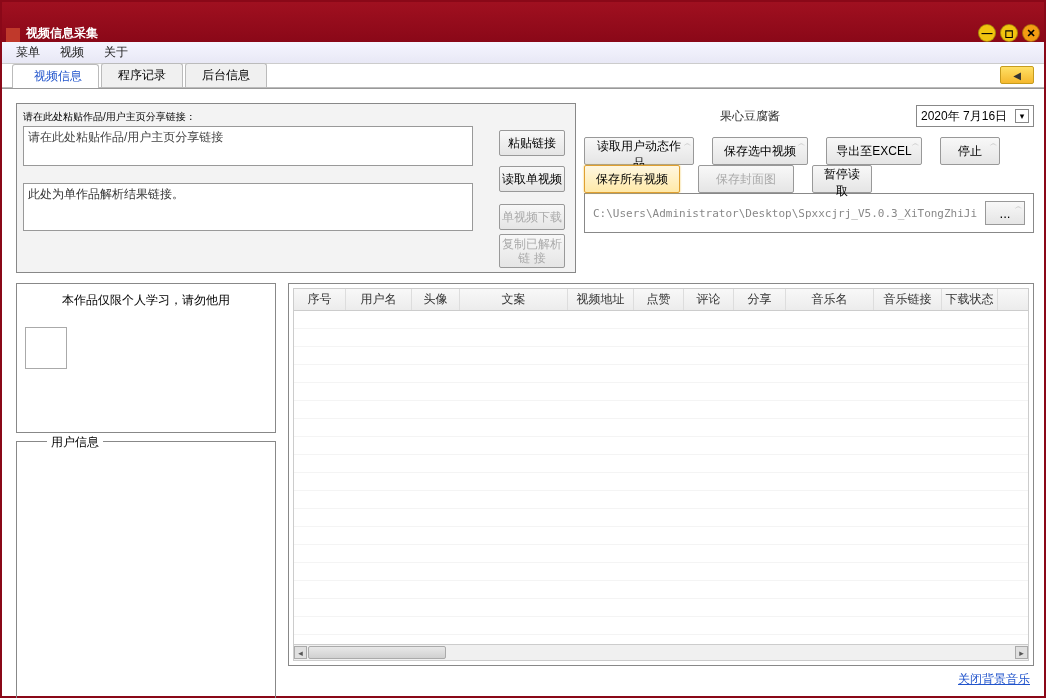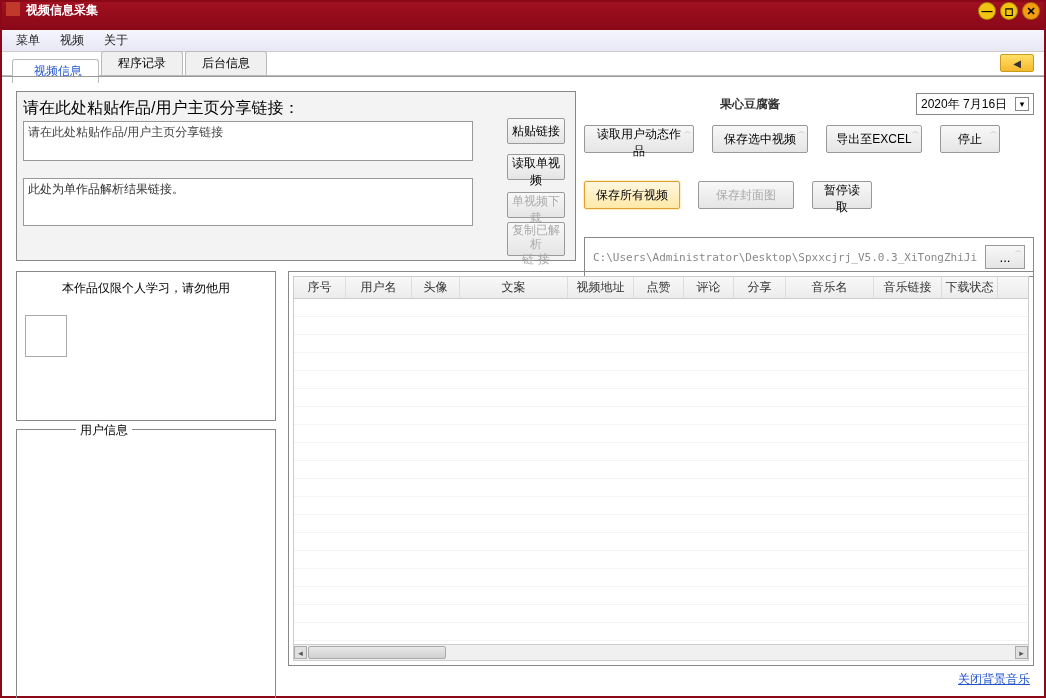--- a/index.html
+++ b/index.html
@@ -1,77 +1,77 @@
 <!DOCTYPE html>
 <html><head>
 <meta charset="utf-8">
 <style>
 * { box-sizing: border-box; margin: 0; padding: 0; }
 body { font-family: "Microsoft YaHei", SimSun, sans-serif; font-size: 12px; background: #fff; }
 
 .window { width: 1046px; height: 698px; border: 1px solid #333; display: flex; flex-direction: column; background: #fff; }
 
-.titlebar { height: 28px; background: linear-gradient(#a01020, #8a0818); display: flex; align-items: flex-start; padding: 0 4px; color: #fff; font-size: 12px; position: relative; }
+.titlebar { height: 40px; background: linear-gradient(#a01020, #8a0818); display: flex; align-items: flex-end; padding: 0 4px; color: #fff; font-size: 12px; position: relative; }
 .titlebar .app-icon { width: 14px; height: 14px; background: #c0392b; margin-right: 6px; display: inline-block; }
 .titlebar .title { flex: 1; font-weight: bold; }
 .titlebar .win-btns { display: flex; gap: 4px; }
 .titlebar .win-btn { width: 18px; height: 18px; border-radius: 50%; display: flex; align-items: center; justify-content: center; font-size: 11px; font-weight: bold; cursor: pointer; border: 1px solid rgba(0,0,0,0.3); }
 .titlebar .min { background: #f1c40f; color: #000; }
 .titlebar .max { background: #f1c40f; color: #000; }
 .titlebar .cls { background: #f39c12; color: #000; }
 
 .menubar { height: 22px; background: linear-gradient(#f5f5ff, #e8e8f5); border-bottom: 1px solid #ccc; display: flex; align-items: center; padding: 0 4px; }
 .menubar .menu-item { padding: 2px 10px; cursor: pointer; color: #222; }
 
 .tab-strip { height: 24px; background: #fff; border-bottom: 1px solid #bbb; display: flex; align-items: flex-end; padding-left: 10px; padding-top: 2px; position: relative; }
 .tab-strip .tab { padding: 3px 16px; border: 1px solid #bbb; border-bottom: none; background: #f0f0f0; margin-right: 2px; cursor: pointer; font-size: 12px; border-radius: 3px 3px 0 0; }
-.tab-strip .tab.active { background: #fff; color: #2255cc; position: relative; top: 8px; padding-left: 21px; }
+.tab-strip .tab.active { background: #fff; color: #2255cc; position: relative; top: 1px; padding-left: 21px; }
 .tab-strip .speaker-icon { position: absolute; right: 10px; top: 2px; width: 34px; height: 18px; background: linear-gradient(#ffe066,#f5b82e); border: 1px solid #c69c1e; border-radius: 2px; display:flex;align-items:center;justify-content:center; }
 .tab-strip .speaker-icon::before { content:"◀"; color:#333; font-size:10px; }
 
 .content { flex: 1; position: relative; padding: 6px 8px; border-top: 1px solid #999; }
 
 .top-left-panel { position: absolute; left: 14px; top: 14px; width: 560px; height: 170px; border: 1px solid #888; background: #f3f3f3; padding: 6px; }
-.tl-label { font-size: 16px; margin-bottom: 2px; }
+.tl-label { font-size: 10px; margin-bottom: 2px; }
 .tl-input { width: 450px; height: 40px; border: 1px solid #999; background: #fff; font-size: 12px; padding: 2px 4px; color: #333; resize: none; overflow-y: scroll; font-family: inherit; }
 .tl-input::placeholder { color:#444; }
 .tl-result { width: 450px; height: 48px; border: 1px solid #999; background: #fff; font-size: 12px; padding: 2px 4px; color: #333; resize: none; overflow-y: scroll; margin-top: 14px; font-family: inherit; }
-.tl-btn { position: absolute; width: 58px; height: 26px; background: linear-gradient(#f8f8f8,#e5e5e5); border: 1px solid #999; font-size: 12px; cursor: pointer; border-radius: 2px; }
+.tl-btn { position: absolute; width: 66px; height: 26px; background: linear-gradient(#f8f8f8,#e5e5e5); border: 1px solid #999; font-size: 12px; cursor: pointer; border-radius: 2px; }
 .tl-btn.disabled { color: #aaa; }
 .tl-btn.paste { right: 10px; top: 26px; }
 .tl-btn.readsingle { right: 10px; top: 62px; }
 .tl-btn.singledl { right: 10px; top: 100px; }
 .tl-btn.copyparsed { right: 10px; top: 130px; height: 34px; line-height: 1.2; }
 
 .top-right-panel { position: absolute; right: 10px; top: 14px; width: 450px; }
 .trp-header { display: flex; align-items: center; height: 26px; margin-bottom: 8px; }
-.trp-brand { flex: 1; text-align: center; font-size: 12px; color: #333; font-weight: bold; }
+.trp-brand { flex: 1; text-align: center; font-size: 12px; color: #333; }
 .trp-date { width: 118px; height: 22px; border: 1px solid #888; background: #fff; display: flex; align-items: center; padding: 0 4px; font-size: 12px; }
 .trp-date .dd { width: 14px; height: 14px; border: 1px solid #888; margin-left: auto; display:flex;align-items:center;justify-content:center;font-size:9px; }
 
-.trp-btn-row { display: flex; gap: 18px; margin-bottom: 28px; }
+.trp-btn-row { display: flex; gap: 18px; margin-bottom: 0; }
 .trp-btn { height: 28px; background: linear-gradient(#f8f8f8,#e5e5e5); border: 1px solid #999; font-size: 12px; cursor: pointer; border-radius: 2px; padding: 0 8px; position: relative; }
 .trp-btn.w110 { width: 110px; }
 .trp-btn.w96 { width: 96px; }
 .trp-btn.w60 { width: 60px; }
 .trp-btn.disabled { color: #aaa; }
 .trp-btn.highlight { border: 1px solid #e0a030; background: linear-gradient(#fff7e0,#ffe9a8); box-shadow: 0 0 2px #f0c040; }
 .trp-btn .swirl { position:absolute; right:2px; top:1px; font-size:8px; color:#bbb; }
 
 .trp-path-box { border: 1px solid #888; padding: 6px 8px; display: flex; align-items: center; gap: 8px; height: 40px; }
 .trp-path { flex: 1; color: #888; font-family: monospace; font-size: 11px; white-space: nowrap; overflow: hidden; }
 .trp-browse { width: 40px; height: 24px; background: linear-gradient(#f8f8f8,#e5e5e5); border: 1px solid #999; cursor: pointer; position:relative; }
 .trp-browse .swirl { position:absolute; right:2px; top:0; font-size:8px; color:#bbb; }
 
 .mid-left-notice { position: absolute; left: 14px; top: 194px; width: 260px; height: 150px; border: 1px solid #888; padding: 8px;}
 .mid-left-notice .n-text { font-size: 12px; margin-bottom: 18px; text-align:center; }
 .mid-left-notice .n-box { width: 42px; height: 42px; border: 1px solid #aaa; margin-top: 4px; }
 
 .user-info-panel { position: absolute; left: 14px; top: 352px; width: 260px; height: 310px; border: 1px solid #888; }
-.user-info-panel .legend { position: absolute; top: -8px; left: 30px; background: #fff; padding: 0 4px; font-size: 12px; margin-left: 29px; }
+.user-info-panel .legend { position: absolute; top: -8px; left: 30px; background: #fff; padding: 0 4px; font-size: 12px; }
 
 .table-area { position: absolute; left: 286px; top: 194px; right: 10px; bottom: 30px; border: 1px solid #888; display: flex; flex-direction: column; padding: 4px; text-align: right; }
 .table-wrap { flex: 1; border: 1px solid #ccc; overflow: hidden; display: flex; flex-direction: column; }
 .table-head { height: 22px; background: linear-gradient(#f8f8f8,#ececec); border-bottom: 1px solid #ccc; display: flex; }
 .th { border-right: 1px solid #ddd; font-size: 12px; display: flex; align-items: center; justify-content: center; color: #333; }
 .table-body { flex: 1; background: #fff; overflow: auto; }
 .table-body .row { height: 18px; border-bottom: 1px solid #f4f4f4; }
 .hscroll { height: 16px; background: #f0f0f0; border-top: 1px solid #ccc; position: relative; }
 .hscroll .thumb { position: absolute; left: 14px; top: 1px; width: 138px; height: 13px; background: linear-gradient(#e8e8e8,#d0d0d0); border: 1px solid #aaa; border-radius: 2px; }
 .hscroll .arrow { position:absolute; top:1px; width:13px; height:13px; background:#e0e0e0; border:1px solid #aaa; display:flex;align-items:center;justify-content:center;font-size:9px;color:#555; }

